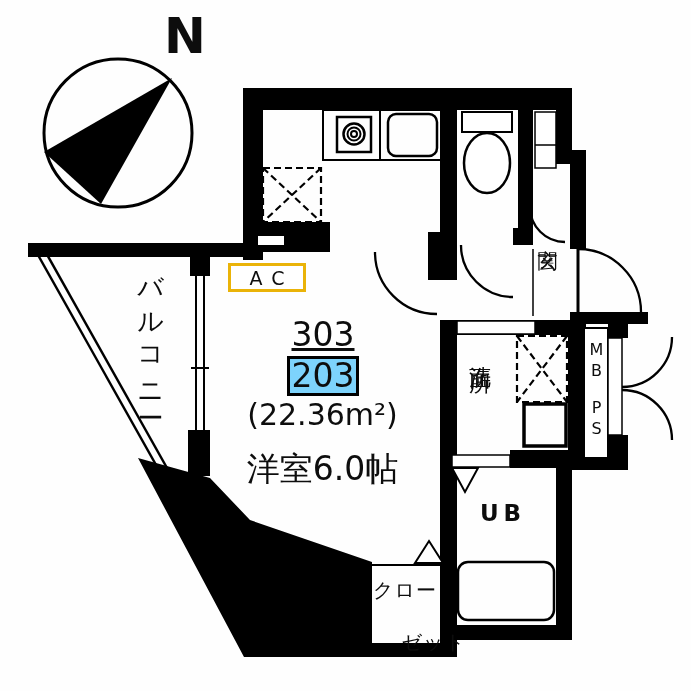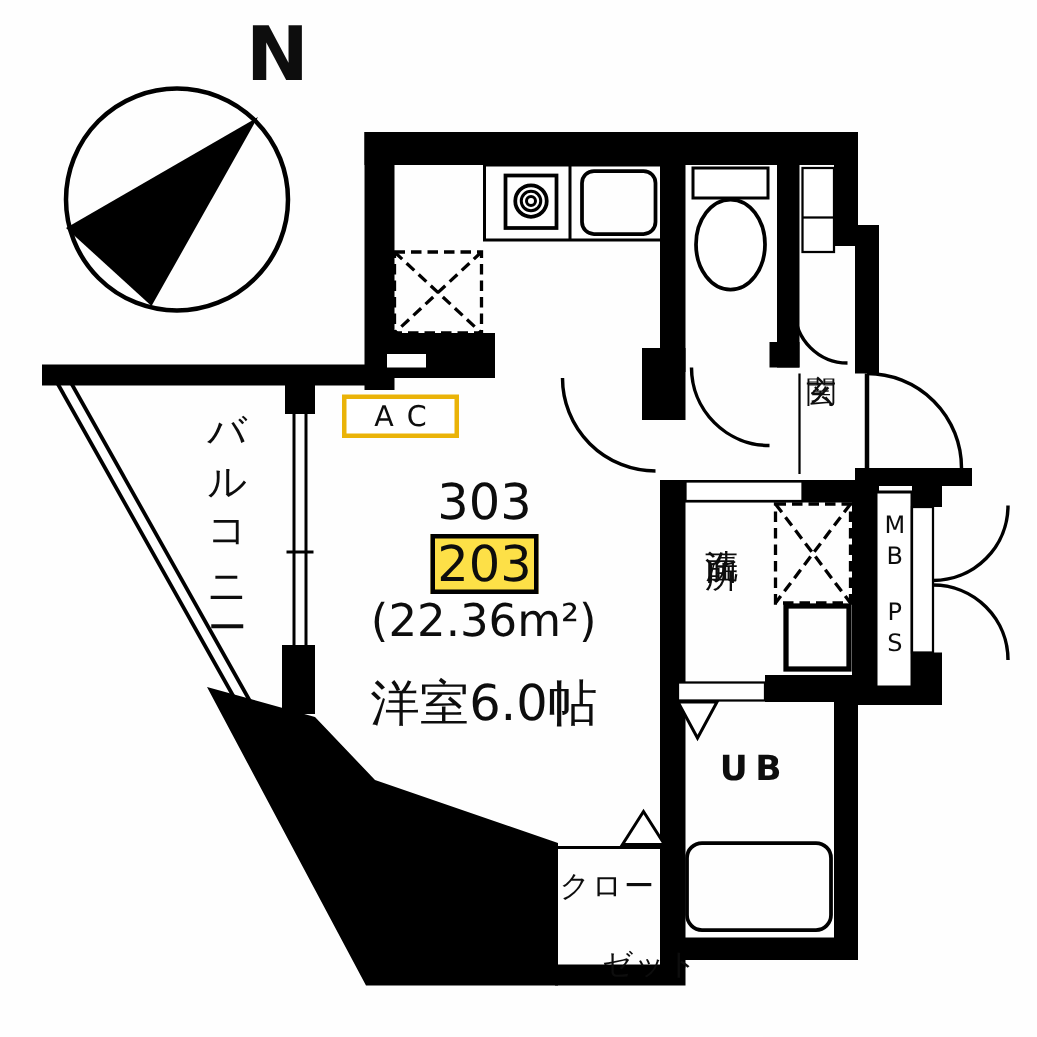--- a/index.html
+++ b/index.html
@@ -19,21 +19,21 @@
   .ub{font-size:23px;letter-spacing:5px;font-weight:bold;}
   .closet{font-size:20px;letter-spacing:1px;line-height:1.3;}
   .acbox{
     position:absolute;left:228px;top:263px;width:78px;height:29px;
     border:3px solid #eab308;background:#fff;box-sizing:border-box;
     font-size:19px;letter-spacing:9px;text-align:center;line-height:24px;text-indent:9px;
   }
   .num303{font-size:33px;}
   .numbox{
     position:absolute;left:287px;top:356px;width:72px;height:40px;
-    border:3px solid #000;box-sizing:border-box;background:#fde047;
+    border:3px solid #000;box-sizing:border-box;background:#7dd3fc;
     font-size:33px;line-height:34px;text-align:center;
   }
   .area{font-size:30px;letter-spacing:0px;}
   .roomname{font-size:33px;}
 </style>
 </head>
 <body>
 
 <div id="stage">
 
@@ -154,21 +154,21 @@
   <div class="lbl ub" style="left:472px;top:500px;width:62px;">UB</div>
 
   <div class="lbl closet" style="left:372px;top:577px;width:66px;"><span>クロー</span><br>
     <span>ゼット</span>
   </div>
 
   <div class="acbox">
     <span>AC</span>
   </div>
 
-  <div class="lbl num303" style="left:256px;top:316px;width:134px;">303</div>
+  <div class="lbl num303" style="left:256px;top:316px;width:134px;text-decoration:underline;">303</div>
 
   <div class="numbox">
     <span>203</span>
   </div>
 
   <div class="lbl area" style="left:230px;top:398px;width:185px;">(22.36m²)</div>
 
   <div class="lbl roomname" style="left:220px;top:450px;width:205px;">洋室6.0帖</div>
 
 </div>

